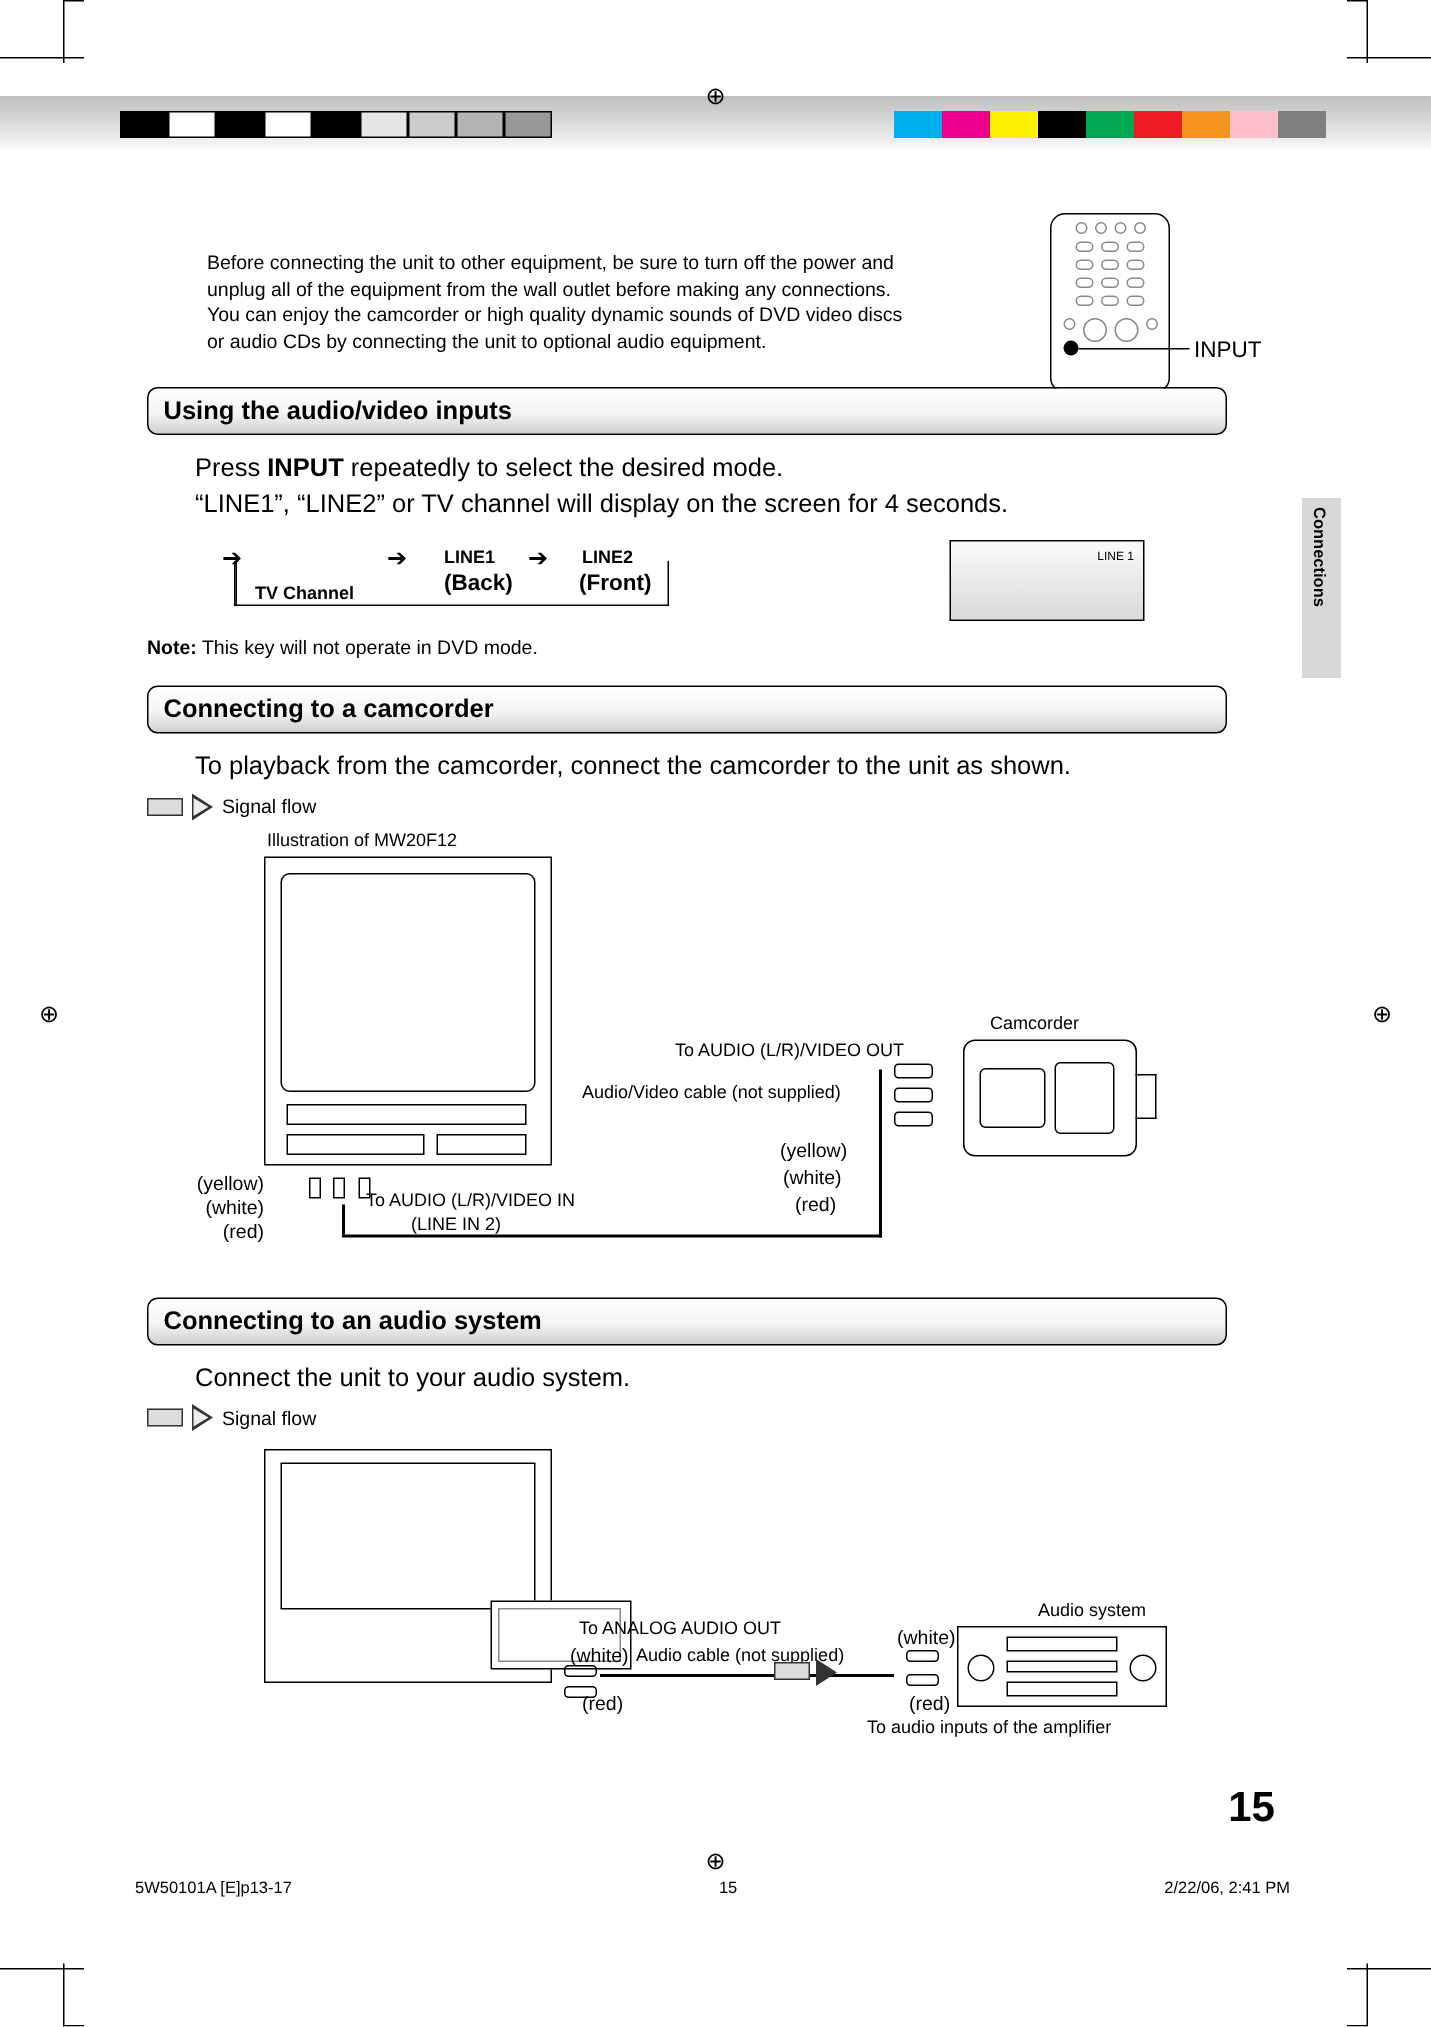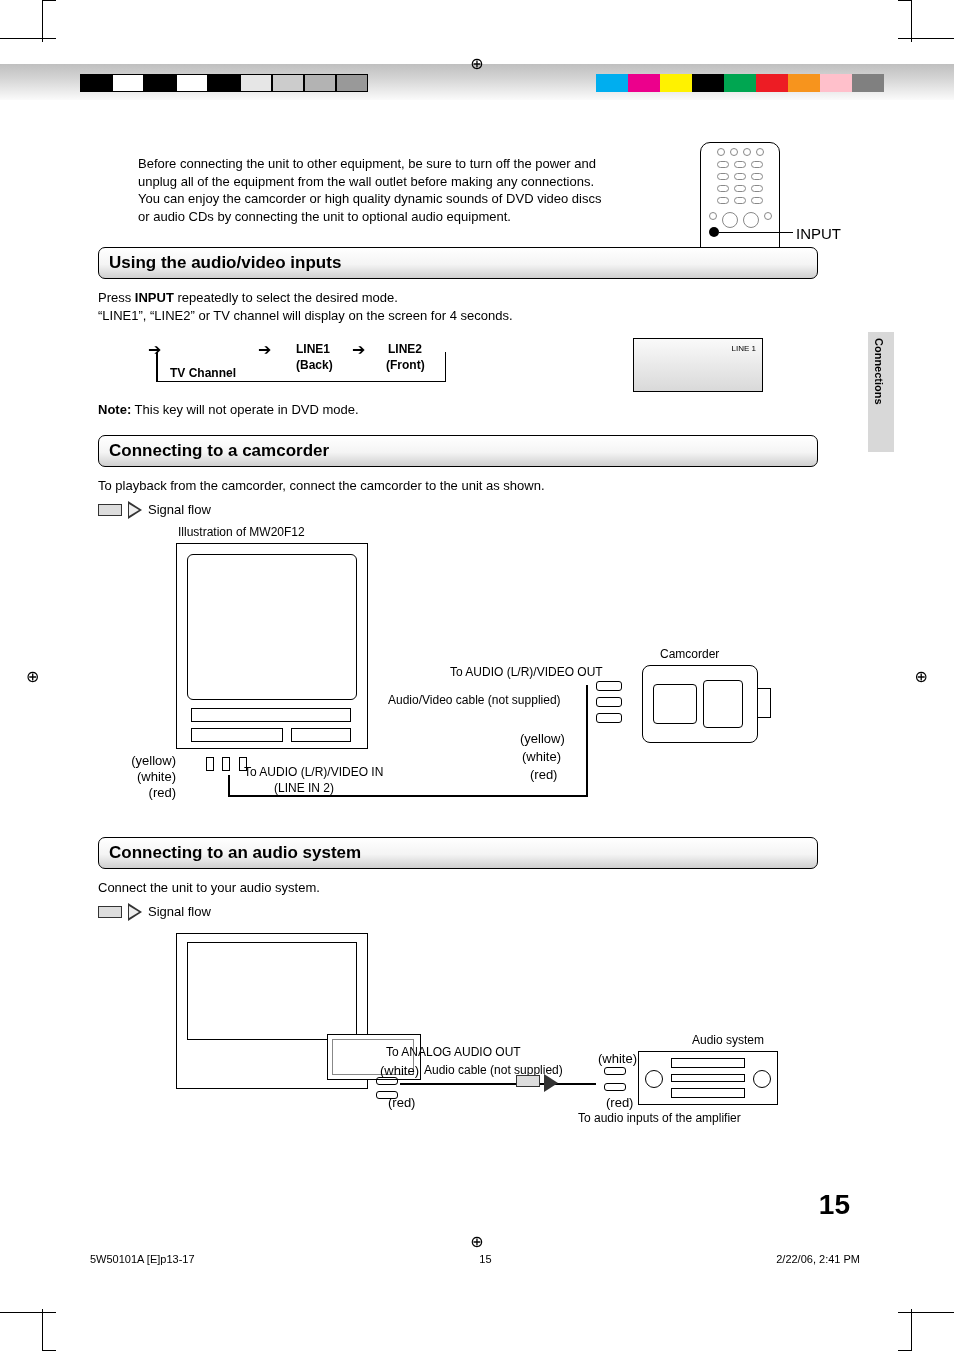--- a/index.html
+++ b/index.html
@@ -28,41 +28,41 @@
   .reg-mid-r{ position:absolute; top:50%; right:26px; transform:translateY(-50%); font-size:16px;}
 
   .content { position:absolute; top:140px; left:98px; width:720px; }
 
   .title-wrap { position:relative; margin-top:4px; }
   .title-circ { position:absolute; left:0; top:0; width:48px; height:48px;
     background: radial-gradient(circle at 35% 35%, #e8f2f8 0%, #bcd6e6 50%, #7da9c6 100%);
     border-radius:50%; }
   .title { position:relative; font-family: "Times New Roman", serif; font-style: italic;
     font-weight:bold; font-size:34px; color:#1a1a6e; padding-left:12px;}
-  .intro { font-size:13px; margin-top:15px; margin-left:40px; width:475px; line-height:1.35;}
+  .intro { font-size:13px; margin-top:26px; margin-left:40px; width:475px; line-height:1.35;}
 
   .remote { position:absolute; top:142px; left:700px; width:80px; height:120px;
     border:1.2px solid #000; border-radius:10px; background:#fff;}
   .remote .row { display:flex; justify-content:center; gap:5px; margin-top:5px;}
   .remote .btn { width:12px; height:7px; border:1px solid #888; border-radius:4px;}
   .remote .btn.r { width:8px; height:8px; border-radius:50%;}
   .remote .big { width:14px; height:14px; border-radius:50%;}
   .remote .input-mark { position:absolute; bottom:24px; left:8px; width:10px; height:10px; border-radius:50%; background:#000;}
   .remote .lead { position:absolute; bottom:28px; left:18px; width:74px; height:1px; background:#000;}
   .input-label { position:absolute; top:225px; left:796px; font-size:15px;}
 
   .section-h { margin-top:22px; border:1px solid #000; border-radius:7px; padding:5px 10px;
     background: linear-gradient(to bottom, #fff 0%, #f4f4f4 55%, #cfcfcf 100%);
     font-weight:bold; font-size:17px;}
-  .body { font-size:13px; margin-top:10px; line-height:1.4;}
+  .body { font-size:17px; margin-top:10px; line-height:1.4;margin-left:32px;}
   .body b { font-weight:bold; }
 
   .cycle { position:relative; margin:12px 0 8px 50px; height:56px; width:500px;}
   .cycle span.stop { position:absolute; font-size:12px; font-weight:bold; text-align:center;}
-  .cycle span.sub  { position:absolute; font-size:12px; font-weight:bold; text-align:right;}
+  .cycle span.sub  { position:absolute; font-size:15px; font-weight:bold; text-align:right;}
   .cycle .arrow { position:absolute; font-size:16px;}
   .cycle .loopbar { position:absolute; border:1.2px solid #000; border-top:none;}
   .osd { position:absolute; left:535px; width:130px; height:54px; border:1px solid #000;
     background: linear-gradient(to bottom,#fafafa,#d9d9d9);}
   .osd .lbl{ position:absolute; top:5px; right:6px; font-size:8px;}
 
   .note { font-size:13px; margin-top:6px;}
 
   .diagram { position:relative; width:700px; margin-top:6px; }
   .sigflow { display:flex; align-items:center; gap:6px; font-size:13px;}

